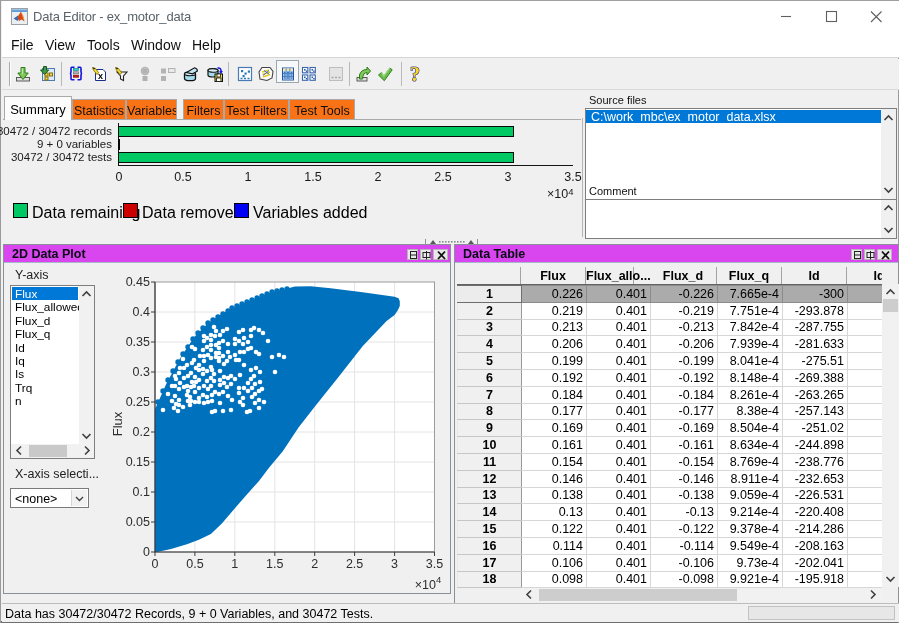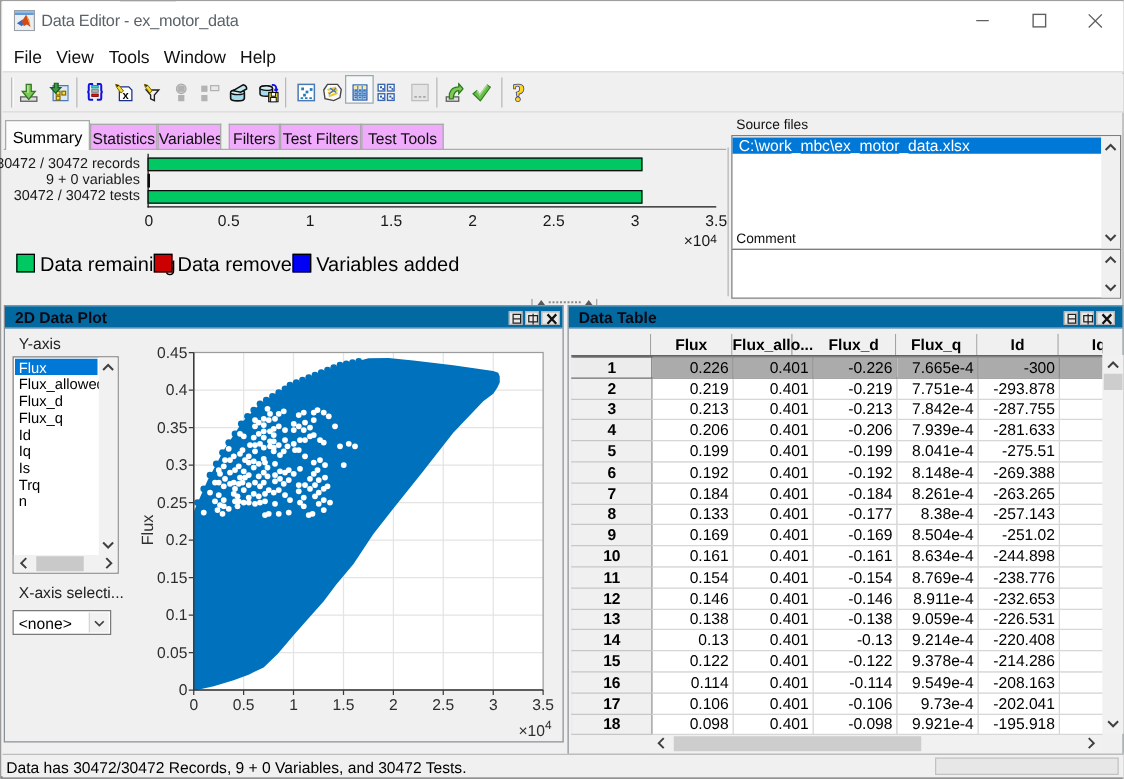--- a/index.html
+++ b/index.html
@@ -10,40 +10,40 @@
 #title{position:absolute;left:1px;top:0;width:897px;height:31px;background:#fff}
 #tbtext{position:absolute;left:31px;top:8px;font-size:13px;color:#5a6268;letter-spacing:-0.2px}
 
 #menu{position:absolute;left:1px;top:31px;width:897px;height:26px;background:#fff;border-bottom:1px solid #d5d5d5}
 #menu span{position:absolute;top:5px;font-size:14px;color:#101010}
 
 #toolbar{position:absolute;left:1px;top:58px;width:897px;height:31px;background:#f0f0f0;border-bottom:1px solid #d9d9d9}
 .tbi{position:absolute;top:7px;width:16px;height:16px}
 .tsep{position:absolute;top:3px;width:1px;height:24px;background:#b8b8b8}
 
-.tab{position:absolute;top:98px;height:21px;background:#f0abfc;border:1px solid #a9a9a9;border-bottom:none;font-size:12.5px;text-align:center;color:#101010;padding-top:4px;white-space:nowrap;overflow:hidden}
+.tab{position:absolute;top:98px;height:21px;background:#f97316;border:1px solid #a9a9a9;border-bottom:none;font-size:12.5px;text-align:center;color:#101010;padding-top:4px;white-space:nowrap;overflow:hidden}
 #tabsel{position:absolute;left:3px;top:95px;width:68px;height:24px;background:#fcfcfc;border:1px solid #a9a9a9;border-bottom:none;font-size:13px;text-align:center;padding-top:5px;z-index:2}
 #tabline{position:absolute;left:2px;top:118px;width:578px;height:1px;background:#ababab}
 
 .blbl{position:absolute;right:786px;text-align:right;font-size:11.5px;color:#1a1a1a;white-space:nowrap}
 .bar{position:absolute;left:117px;background:#00c964;border:1px solid #0a0a0a}
 .xt{position:absolute;top:169px;width:40px;text-align:center;font-size:12.5px;color:#1a1a1a}
 
 .lsq{position:absolute;top:202px;width:15px;height:15px;border:1px solid #000}
 .llb{position:absolute;top:203px;font-size:16px;color:#000}
 
 .grplbl{position:absolute;font-size:11px;color:#101010}
 .box{position:absolute;left:584px;width:312px;background:#fff;border:1px solid #7e7e7e}
 .sb10{position:absolute;right:0;top:0;bottom:0;width:15px;background:#f0f0f0}
 .chev{position:absolute;left:1px;width:13px;height:13px;fill:none;stroke:#404040;stroke-width:1.6}
 
 #split{position:absolute;left:424px;top:238px;width:53px;height:6px}
 
 .panel{position:absolute;background:#f0f0f0;border:1px solid #899197}
-.phead{position:absolute;left:0;top:0;right:0;height:18px;background:#0369a1;border-bottom:1px solid #a7bacc}
+.phead{position:absolute;left:0;top:0;right:0;height:18px;background:#d946ef;border-bottom:1px solid #a7bacc}
 .phead .t{position:absolute;left:8px;top:2px;font-size:12.5px;font-weight:bold;color:#0a0a14}
 .pbtn{position:absolute;top:4px;width:11px;height:11px;background:#e9e9e9;border:1px solid #b6b6b6}
 .pbtn svg{position:absolute;left:0;top:0}
 
 #ylist{position:absolute;left:6px;top:40px;width:85px;height:174px;background:#fff;border:1px solid #7e7e7e}
 #ylist .it{height:13.4px;font-size:11.8px;padding-left:3px;color:#000;white-space:nowrap}
 #ylist .sel{background:#0078d7;color:#fff}
 
 #xdrop{position:absolute;left:6px;top:243px;width:79px;height:20px;background:#fff;border:1px solid #7a7a7a}
 
@@ -704,21 +704,21 @@
               <td class="rn">7</td>
               <td>0.184</td>
               <td>0.401</td>
               <td>-0.184</td>
               <td>8.261e-4</td>
               <td>-263.265</td>
               <td></td>
             </tr>
 <tr>
               <td class="rn">8</td>
-              <td>0.133</td>
+              <td>0.177</td>
               <td>0.401</td>
               <td>-0.177</td>
               <td>8.38e-4</td>
               <td>-257.143</td>
               <td></td>
             </tr>
 <tr>
               <td class="rn">9</td>
               <td>0.169</td>
               <td>0.401</td>

